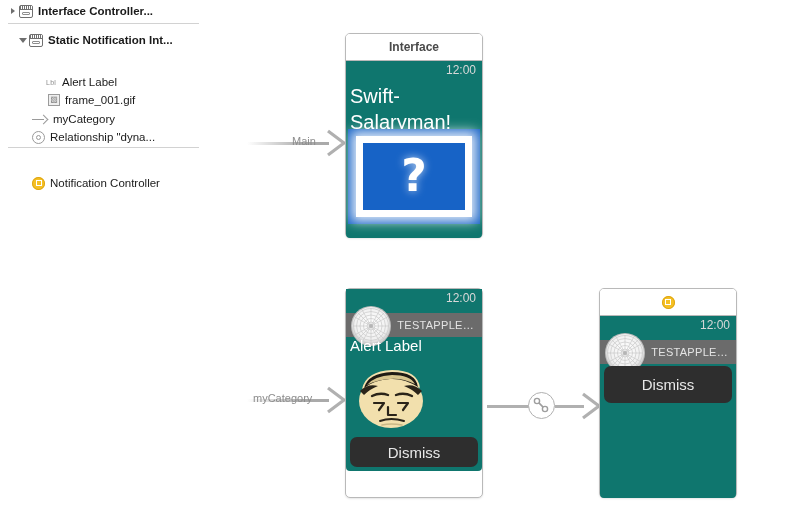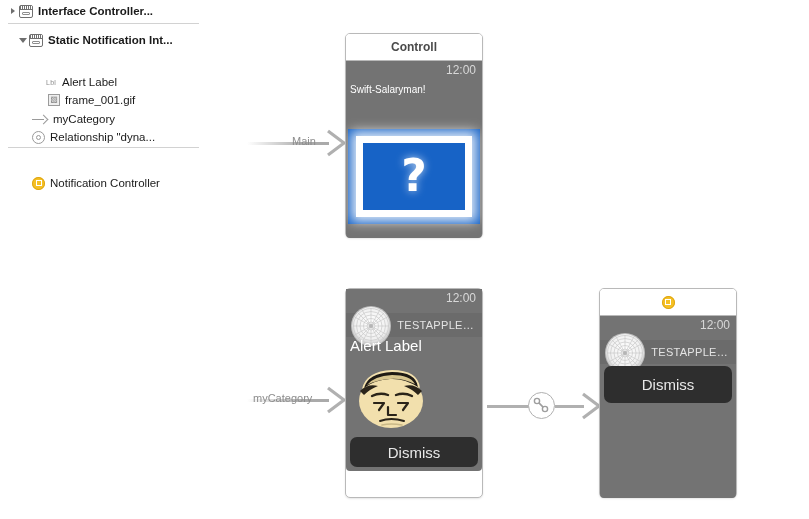--- a/index.html
+++ b/index.html
@@ -221,38 +221,38 @@
     justify-content: center;
     font-size: 12px;
     font-weight: bold;
     color: #4a4a4a;
     border-bottom: 1px solid #b9b9b9;
     background: #ffffff;
     border-radius: 4px 4px 0 0;
   }
   .scene-title .ic-notif { margin: 0; }
   .watch-body {
-    background: #737373;
+    background: #0f766e;
     position: relative;
     overflow: hidden;
     border-radius: 0 0 4px 4px;
   }
 
   .status-time {
     position: absolute;
     right: 6px;
     top: 2px;
     font-size: 12px;
     color: #d8d8d8;
     font-family: "Liberation Sans", sans-serif;
   }
 
   .wtext {
     color: #ffffff;
-    font-size: 10px;
+    font-size: 20px;
     line-height: 1.32;
     padding: 0 4px;
   }
 
   
   .blue-img {
     position: absolute;
     background: #1763c6;
     display: flex;
     align-items: center;
@@ -420,21 +420,21 @@
 
 <div id="canvas">
 
   <div class="conn-line grad-line" style="left:48px; top:142px; width:82px;"></div>
   <svg style="position:absolute;left:126px;top:128px;" width="26" height="30">
     <polyline points="3,3 19,15 3,27" fill="none" stroke="#b0b0b0" stroke-width="3.2"></polyline>
   </svg>
   <div class="conn-label" style="left:93px; top:135px;">Main</div>
 
   <div class="scene" style="left:146px; top:33px; width:138px; height:205px;">
-    <div class="scene-title">Controll</div>
+    <div class="scene-title">Interface</div>
     <div class="watch-body" style="height:177px;">
       <div class="status-time">12:00</div>
       <div class="wtext" style="position:absolute;left:0;right:0;top:22px;">Swift-Salaryman!</div>
       <div class="blue-img" style="left:2px; right:2px; top:68px; height:95px;">
         <div class="inner"></div>
         <div class="qm">?</div>
       </div>
     </div>
   </div>
 

